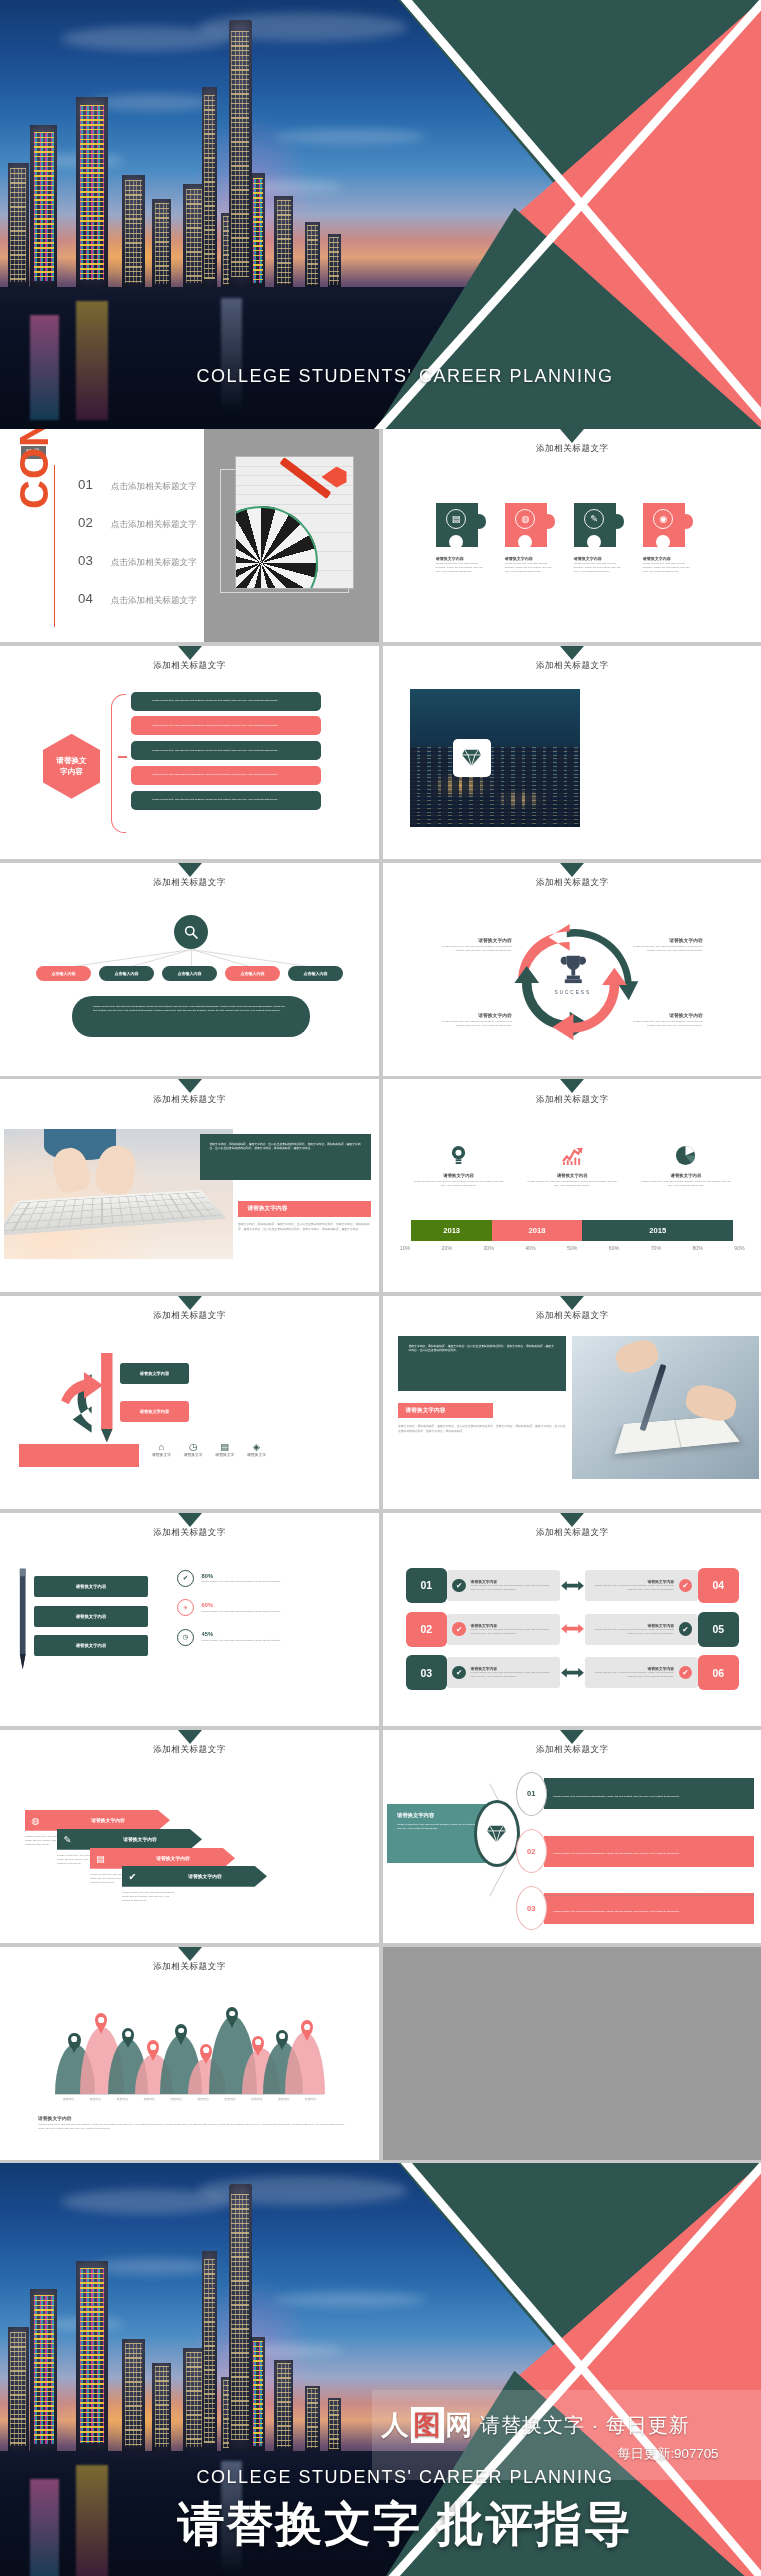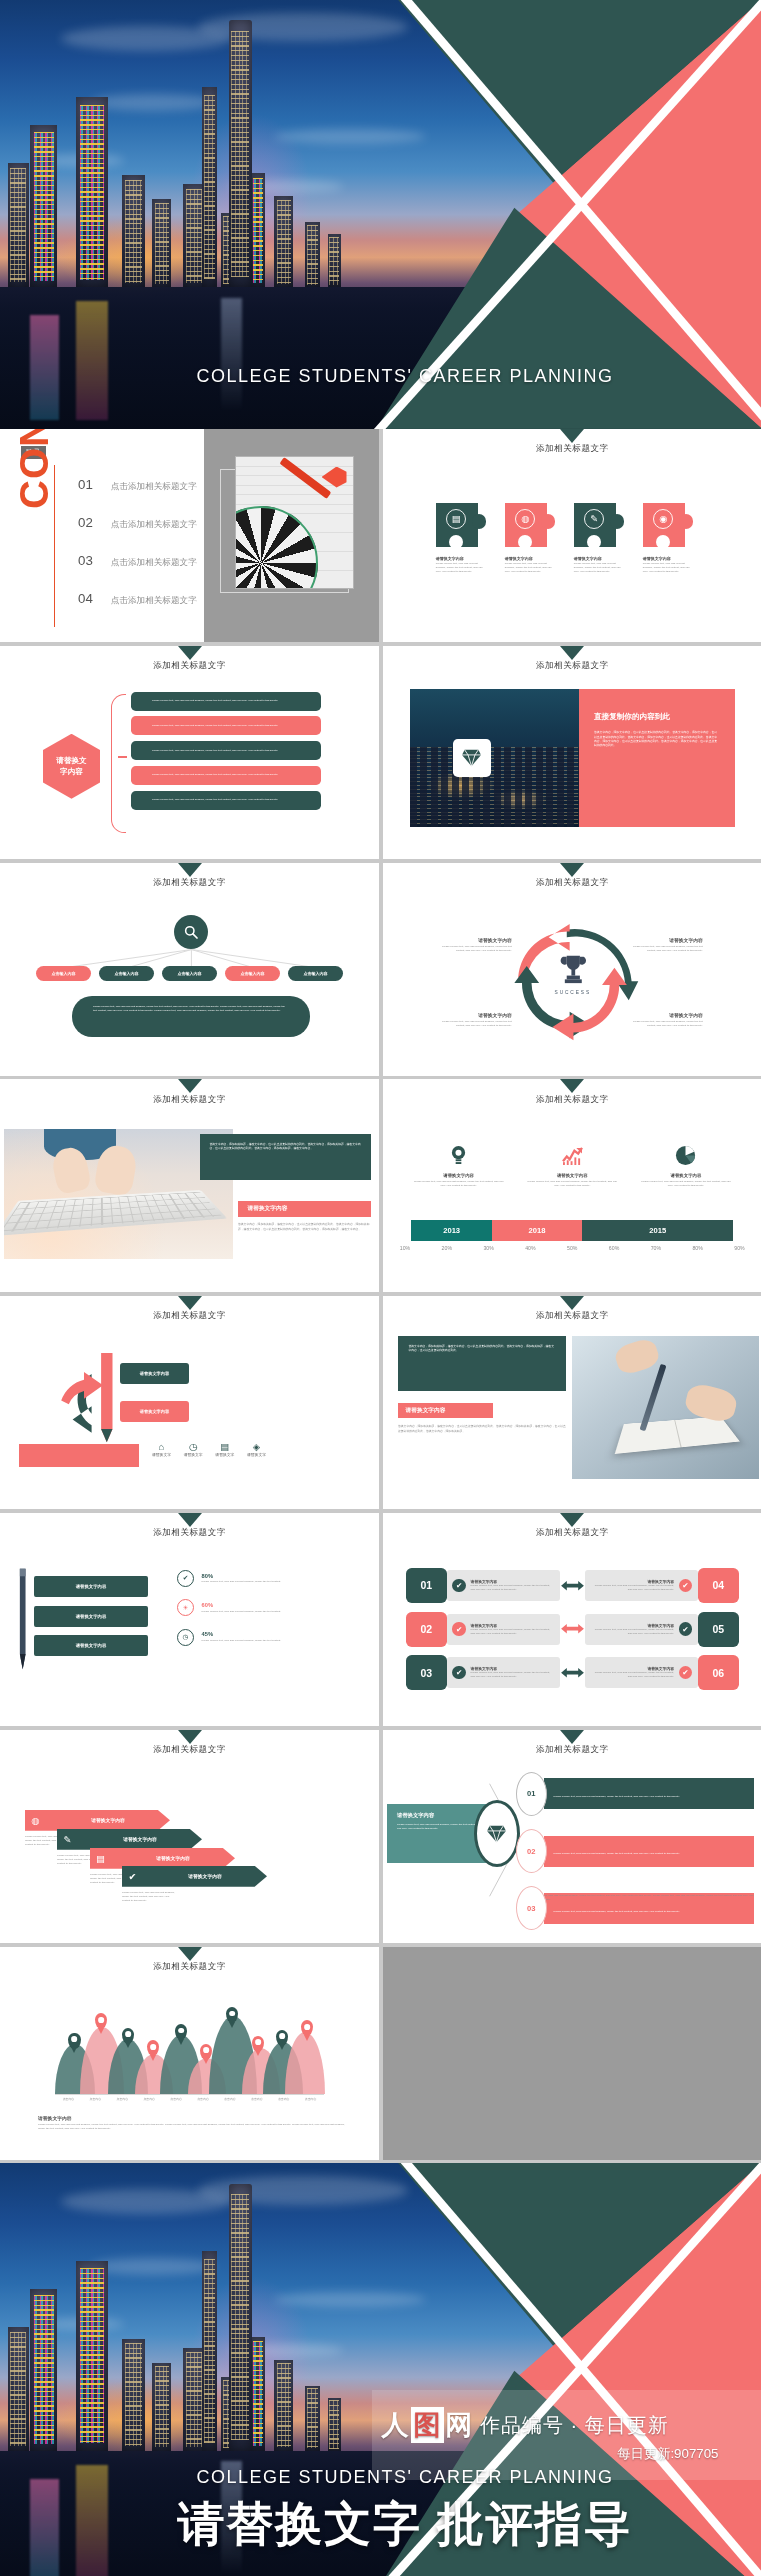--- a/index.html
+++ b/index.html
@@ -571,24 +571,20 @@
         <div class="marker-top"></div>
         <div class="slide-title">添加相关标题文字</div>
         <div class="ip-img"></div>
         <div class="ip-badge">
           <svg width="21" height="19" viewBox="0 0 24 22">
             <polygon points="4,2 20,2 23,8 12,21 1,8" fill="#2f5551"></polygon>
             <polyline points="1,8 23,8" stroke="#ffffff" stroke-width="1" fill="none"></polyline>
             <polyline points="4,2 8,8 12,21 16,8 20,2" stroke="#ffffff" stroke-width="1" fill="none"></polyline>
           </svg>
         </div>
-        <div class="ip-panel">
-          <h4>直接复制你的内容到此</h4>
-          <div class="tiny" style="color:#fff;font-size:2.8px">替换文字内容，添加文字内容，也可以直接复制你的内容到此。替换文字内容，添加文字内容，也可以直接复制你的内容到此。替换文字内容，添加文字内容，也可以直接复制你的内容到此。替换文字内容，添加文字内容，也可以直接复制你的内容到此。替换文字内容，添加文字内容，也可以直接复制你的内容到此。</div>
-        </div>
       </div>
     </div>
 
     <div class="row">
 
       <div class="slide">
         <div class="marker-top"></div>
         <div class="slide-title">添加相关标题文字</div>
         <svg style="position:absolute;left:0;top:0;width:379px;height:213px" viewBox="0 0 398 224" width="379" height="213">
           <line x1="201" y1="91" x2="68" y2="110" stroke="#d8d8d8" stroke-width="1"></line>
@@ -729,21 +725,21 @@
                 <path d="M11,11 L11,1 A10,10 0 0 1 20,7 Z" fill="#ffffff"></path>
                 <path d="M11,11 L21,11 A10,10 0 0 1 17,19 Z" fill="#4f7a76"></path>
               </svg>
             </div>
             <div class="lbl-cn" style="font-size:4.4px">请替换文字内容</div>
             <div class="tiny" style="margin-top:1.9px">Please replace text, click add relevant headline, modify the text content, also can copy your content to this directly.</div>
           </div>
         </div>
 
         <div class="tl-bar">
-          <div class="tl-seg" style="width:25%;background:#0f766e">
+          <div class="tl-seg" style="width:25%;background:#4d7c0f">
               <span>2013</span>
             </div>
           <div class="tl-seg" style="width:28%;background:#f4706f">
               <span>2018</span>
             </div>
           <div class="tl-seg" style="width:47%;background:#2f5551">
               <span>2015</span>
             </div>
         </div>
         <div class="tl-ticks">
@@ -1174,20 +1170,20 @@
     <div class="hero-title-wrap">
       <div class="hero-sub">COLLEGE STUDENTS' CAREER PLANNING</div>
       <div class="hero-main">请替换文字 批评指导</div>
     </div>
 
     <div class="watermark">
       <div class="wm-row">
         <span class="wm-logo">
           <span>人</span><span class="boxed">图</span><span>网</span>
         </span>
-        <span class="wm-text">作品编号 · 每日更新</span>
+        <span class="wm-text">请替换文字 · 每日更新</span>
       </div>
       <div class="wm-code">每日更新:907705</div>
     </div>
   </div>
 
 </div>
 
 
 </body></html>

